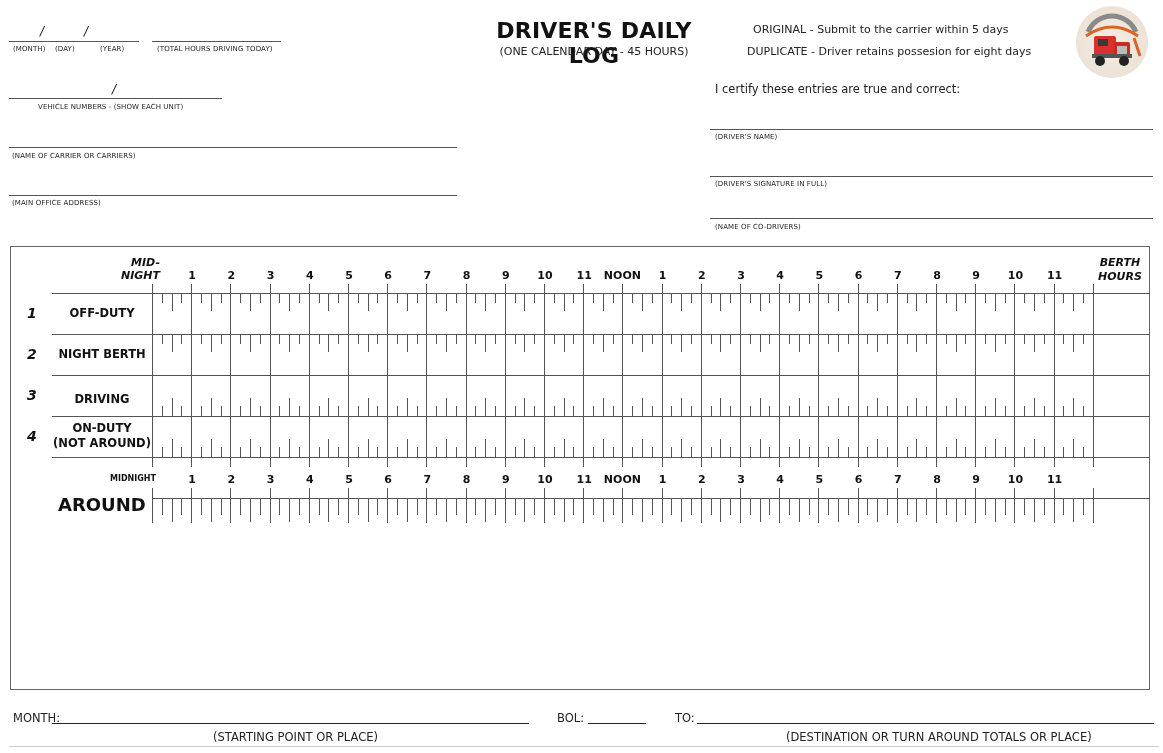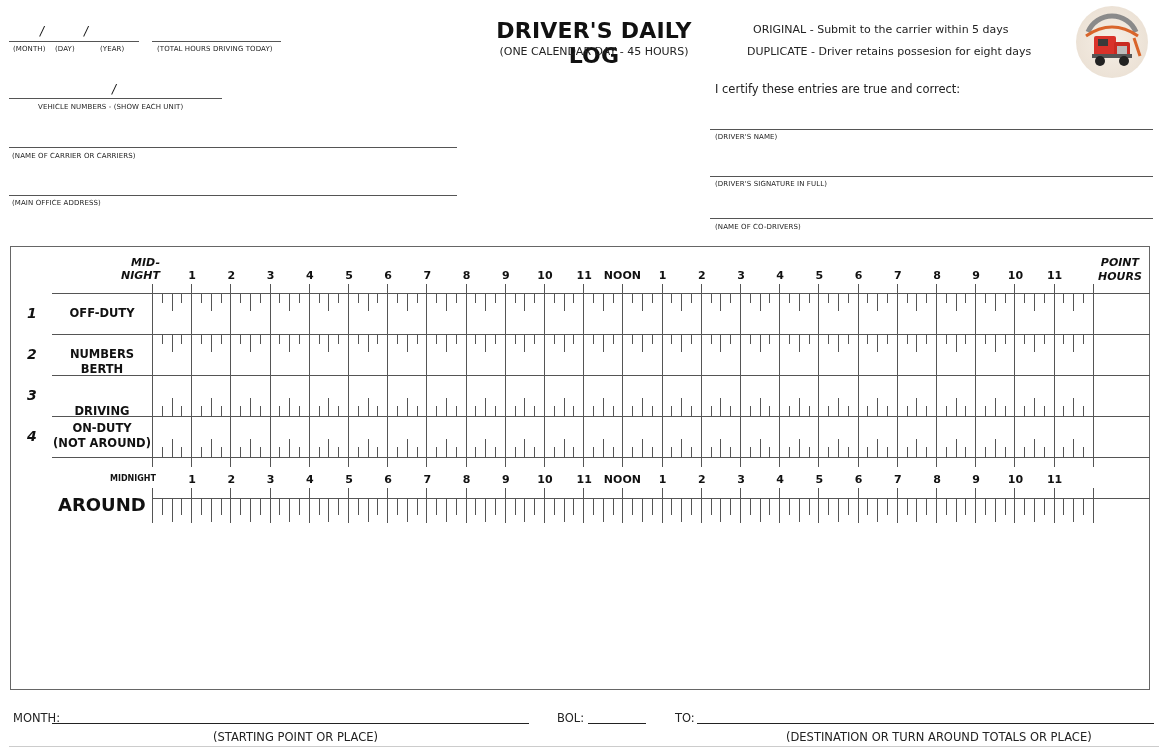--- a/index.html
+++ b/index.html
@@ -569,28 +569,28 @@
     <span class="hlabel" style="left:922px;top:473px;">8</span>
     <span class="hlabel" style="left:961.2px;top:473px;">9</span>
     <span class="hlabel" style="left:1000.4000000000001px;top:473px;">10</span>
     <span class="hlabel" style="left:1039.6px;top:473px;">11</span>
     <div class="vl" style="left:1093px;top:284px;height:173px;"></div>
   </div>
 
 <span class="rownum" style="left:27px;top:305px;">1</span>
 <span class="rowlabel" style="left:52px;top:306px;">OFF-DUTY</span>
 <span class="rownum" style="left:27px;top:346px;">2</span>
-<span class="rowlabel" style="left:52px;top:347px;">NUMBERS BERTH</span>
+<span class="rowlabel" style="left:52px;top:347px;">NIGHT BERTH</span>
 <span class="rownum" style="left:27px;top:387px;">3</span>
-<span class="rowlabel" style="left:52px;top:404px;">DRIVING</span>
+<span class="rowlabel" style="left:52px;top:392px;">DRIVING</span>
 <span class="rownum" style="left:27px;top:428px;">4</span>
 <span class="rowlabel" style="left:52px;top:421px;white-space:pre-line;">ON-DUTY
 (NOT AROUND)</span>
 
-<span class="abs" style="left:1098px;top:256px;font-size:11px;font-weight:bold;font-style:italic;white-space:pre-line;text-align:center;line-height:14px;">POINT
+<span class="abs" style="left:1098px;top:256px;font-size:11px;font-weight:bold;font-style:italic;white-space:pre-line;text-align:center;line-height:14px;">BERTH
 HOURS</span>
 
 <span class="abs" id="remarks-label">AROUND</span>
 
 <span class="foot" style="left:13px;top:711px;">MONTH:</span>
 <div class="uline" style="left:52px;top:723px;width:477px;"></div>
 <span class="foot" style="left:213px;top:730px;">(STARTING POINT OR PLACE)</span>
 
 <span class="foot" style="left:557px;top:711px;">BOL:</span>
 <div class="uline" style="left:588px;top:723px;width:58px;"></div>

